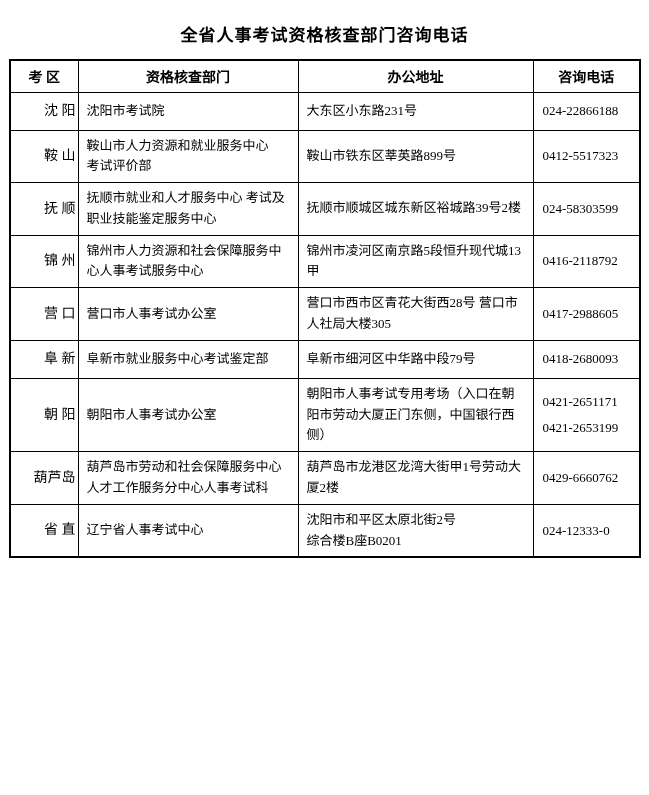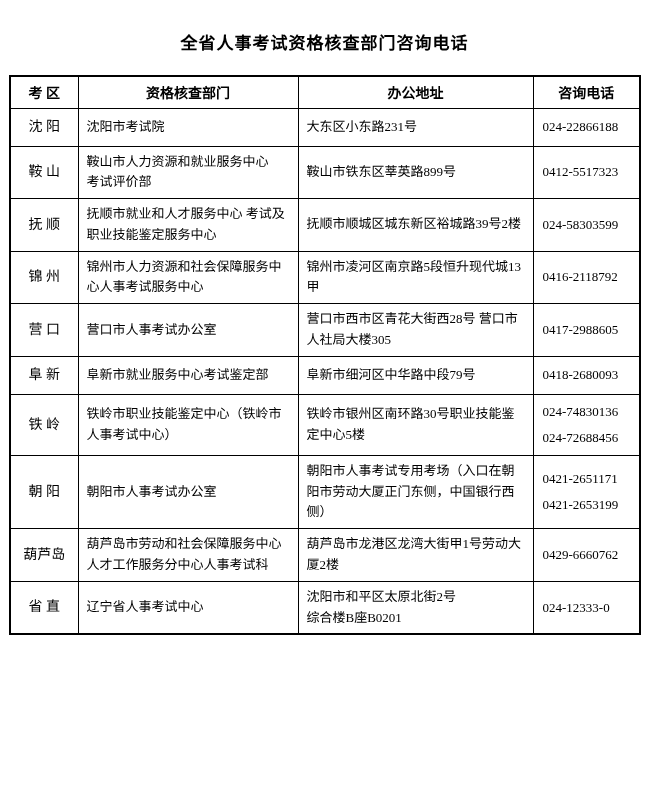--- a/index.html
+++ b/index.html
@@ -14,21 +14,21 @@
     height: 795px;
     background: #ffffff;
     box-sizing: border-box;
     overflow: hidden;
   }
   .title {
     text-align: center;
     font-size: 17px;
     font-weight: bold;
     letter-spacing: 1px;
-    margin: 8px;
+    margin: 0;
     padding: 21px 0 13px 0;
   }
   table.contact-table {
     border-collapse: collapse;
     table-layout: fixed;
     width: 630px;
     margin-left: 9px;
     border: 2px solid #000000;
   }
   col.col-region { width: 68px; }
@@ -49,21 +49,21 @@
     padding: 2px 4px;
   }
   tbody tr { height: 38px; }
   td {
     font-size: 13px;
     line-height: 1.6;
     padding: 5px 8px;
     white-space: pre-line;
   }
   td.cell-region {
-    text-align: center;
+    text-align: right;
     font-size: 14px;
     padding: 5px 2px;
     white-space: nowrap;
   }
   td.cell-phone {
     line-height: 2.0;
     padding: 4px 20px 4px 9px;
   }
 </style>
 </head>
@@ -120,27 +120,20 @@
         <td class="cell-addr">营口市西市区青花大街西28号 营口市人社局大楼305</td>
         <td class="cell-phone">0417-2988605</td>
       </tr>
       <tr>
         <td class="cell-region">阜 新</td>
         <td class="cell-dept">阜新市就业服务中心考试鉴定部</td>
         <td class="cell-addr">阜新市细河区中华路中段79号</td>
         <td class="cell-phone">0418-2680093</td>
       </tr>
       <tr>
-        <td class="cell-region">铁 岭</td>
-        <td class="cell-dept">铁岭市职业技能鉴定中心（铁岭市人事考试中心）</td>
-        <td class="cell-addr">铁岭市银州区南环路30号职业技能鉴定中心5楼</td>
-        <td class="cell-phone">024-74830136
-024-72688456</td>
-      </tr>
-      <tr>
         <td class="cell-region">朝 阳</td>
         <td class="cell-dept">朝阳市人事考试办公室</td>
         <td class="cell-addr">朝阳市人事考试专用考场（入口在朝阳市劳动大厦正门东侧，中国银行西侧）</td>
         <td class="cell-phone">0421-2651171
 0421-2653199</td>
       </tr>
       <tr>
         <td class="cell-region">葫芦岛</td>
         <td class="cell-dept">葫芦岛市劳动和社会保障服务中心人才工作服务分中心人事考试科</td>
         <td class="cell-addr">葫芦岛市龙港区龙湾大街甲1号劳动大厦2楼</td>

